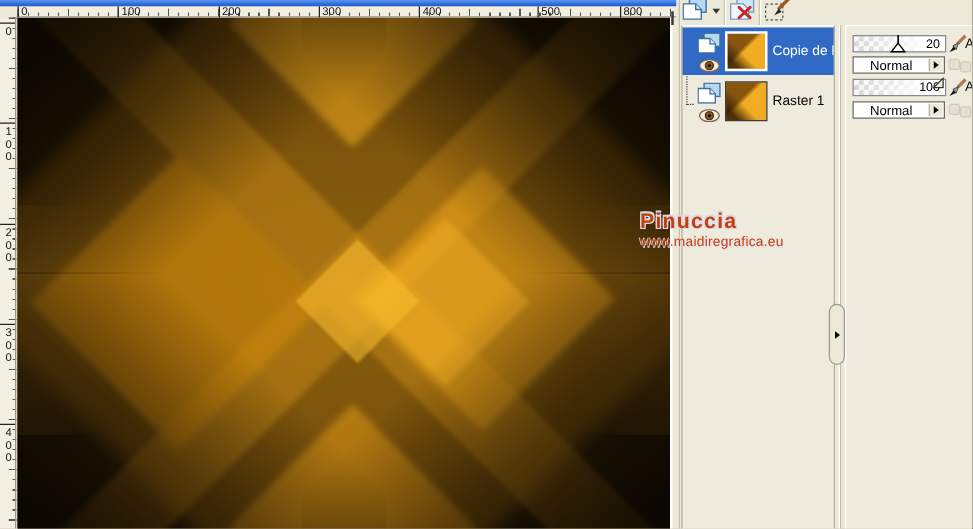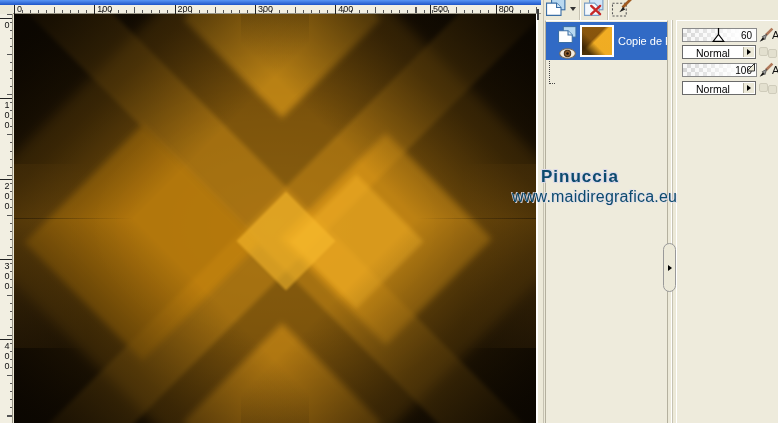--- a/index.html
+++ b/index.html
@@ -136,25 +136,25 @@
                border-top:3.5px solid transparent; border-bottom:3.5px solid transparent;
                border-left:4.5px solid #000; }
   .brush-ic { position:absolute; left:81px; }
   .badge-a { position:absolute; left:95px; font-size:11px; color:#111; }
   .link-ic { position:absolute; left:82px; width:20px; height:11px; opacity:0.6; }
   .link-ic span { position:absolute; width:9px; height:9px; background:#ddd9c8;
                   border:1px solid #bcb8a6; border-radius:2px; }
   .link-ic span:nth-child(2) { left:9px; top:2px; }
 
   
-  .watermark { position:absolute; left:512px; top:167px; width:136px; text-align:center; z-index:8;
-               color:#0c4a6e; pointer-events:none; }
+  .watermark { position:absolute; left:512px; top:167px; width:136px; z-index:8;
+               color:#c2410c; pointer-events:none; }
   .wm1 { font-size:17px; font-weight:bold; letter-spacing:1px;
          text-shadow:1px 1px 0 #dcd9e8, -1px -1px 0 #dcd9e8, 1px -1px 0 #dcd9e8, -1px 1px 0 #dcd9e8; }
-  .wm2 { font-size:16px; margin-top:1px; letter-spacing:0.2px;
+  .wm2 { font-size:11px; margin-top:1px; letter-spacing:0.2px;
          text-shadow:1px 1px 0 rgba(225,222,236,0.85), -1px -1px 0 rgba(225,222,236,0.85); }
 </style>
 </head>
 <body>
 
 <div class="screen">
 
   <div class="title-strip"></div>
 
   <div class="h-ruler">
@@ -249,31 +249,51 @@
               <ellipse cx="8" cy="5" rx="7.4" ry="4.5" fill="#f5ecdf" stroke="#7a6a55"></ellipse>
               <circle cx="8" cy="5" r="3" fill="#8a5a2a" stroke="#4a2f12"></circle>
               <circle cx="8" cy="5" r="1.2" fill="#1c0e06"></circle>
             </svg>
           </span>
         </div>
         <div class="thumb selected"></div>
         <div class="layer-label">Copie de Ras</div>
       </div>
 
+      <div class="layer-row" style="top:41px">
+        <div class="icon-col">
+          <span class="pages-ic">
+            <svg width="19" height="17" viewBox="0 0 18 16">
+              <rect x="5" y="0.5" width="12" height="10" fill="#b8d8f0" stroke="#3a6ea5"></rect>
+              <path d="M0.5 4.5 H9.5 L13.5 8.5 V15.5 H0.5 Z" fill="#ffffff" stroke="#3a6ea5"></path>
+              <path d="M9.5 4.5 V8.5 H13.5" fill="#d8eaf8" stroke="#3a6ea5"></path>
+            </svg>
+          </span>
+          <span class="eye-ic">
+            <svg width="17" height="11" viewBox="0 0 16 10">
+              <ellipse cx="8" cy="5" rx="7.4" ry="4.5" fill="#f5ecdf" stroke="#7a6a55"></ellipse>
+              <circle cx="8" cy="5" r="3" fill="#8a5a2a" stroke="#4a2f12"></circle>
+              <circle cx="8" cy="5" r="1.2" fill="#1c0e06"></circle>
+            </svg>
+          </span>
+        </div>
+        <div class="thumb normal"></div>
+        <div class="layer-label">Raster 1</div>
+      </div>
     </div>
 
     <div class="splitter-line"></div>
     <div class="splitter-handle">
       <div class="splitter-arrow"></div>
     </div>
 
     <div class="props">
 
       <div class="op-slider" style="top:7px">
-        <span class="op-value">60</span>
+        <span class="op-value">20</span>
         <span class="op-handle50">
           <svg width="15" height="15" viewBox="0 0 14 14">
             <path d="M7 0 L7 6" stroke="#000" stroke-width="1.2"></path>
             <path d="M2 12.5 L7 6 L12 12.5 Z" fill="#fff" stroke="#000"></path>
           </svg>
         </span>
       </div>
       <span class="brush-ic" style="top:6px">
         <svg width="16" height="16" viewBox="0 0 15 15">
           <path d="M13.5 1.5 L7.5 7.5" stroke="#b0785a" stroke-width="2.4"></path>

